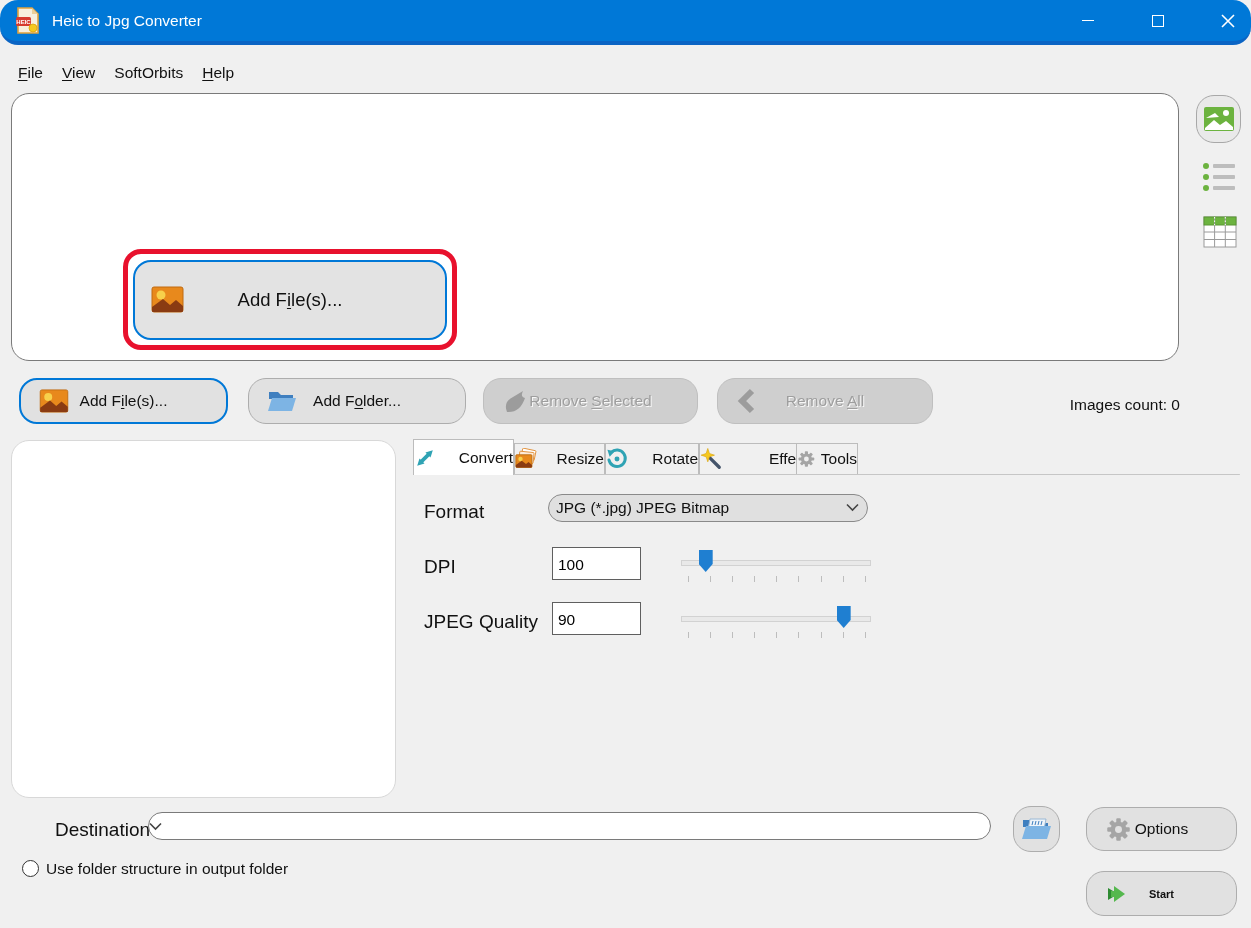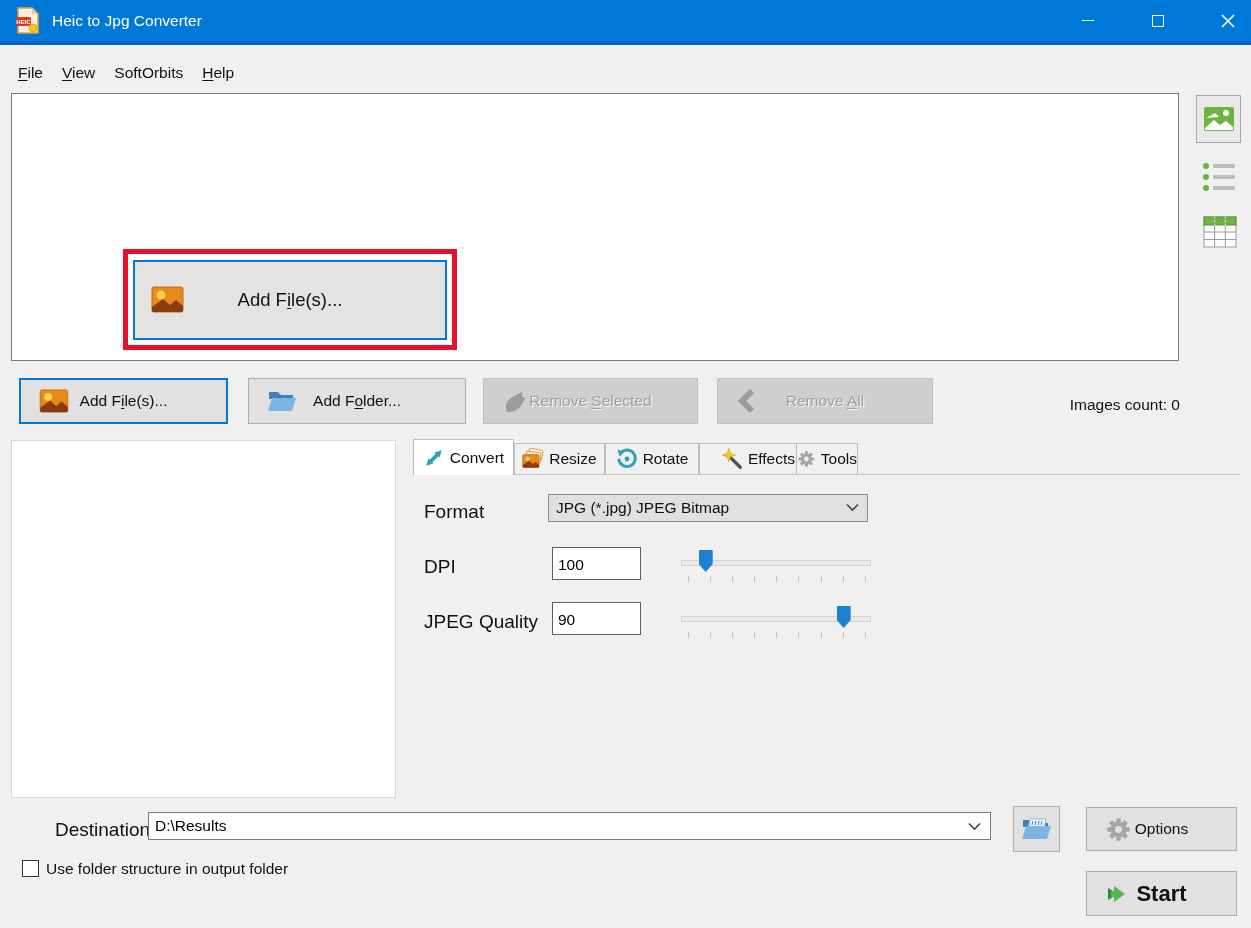--- a/index.html
+++ b/index.html
@@ -4,21 +4,21 @@
 <style>
   * { margin:0; padding:0; box-sizing:border-box; }
   html,body { width:1251px; height:928px; }
   body {
     position:relative;
     background:#f0f0f0;
     font-family:"Liberation Sans", sans-serif;
     color:#111;
     overflow:hidden;
   }
-  .abs { position:absolute; }
+  .abs { position:absolute;border-radius:18px; }
 
   
   .titlebar {
     left:0; top:0; width:1251px; height:45px;
     background:#0078d7;
     display:flex; align-items:center;
     border-bottom:4px solid #0a64c4;
   }
   .titlebar .app-icon { margin-left:14px; width:27px; height:27px; }
   .titlebar .title {
@@ -87,21 +87,21 @@
   .preview-panel {
     left:11px; top:440px; width:385px; height:358px;
     background:#ffffff; border:1px solid #d8d8d8;
   }
 
   
   .tabstrip-line { left:413px; top:474px; width:827px; height:1px; background:#c6c6c6; }
   .tab {
     position:absolute; top:443px; height:31px;
     background:#f0f0f0; border:1px solid #bcbcbc; border-bottom:none;
-    display:flex; align-items:center; justify-content:center; gap:5px;
+    display:flex; align-items:center; justify-content:space-between; gap:5px;
     font-size:15.5px; z-index:1;
   }
   .tab.active {
     top:439px; height:36px; background:#ffffff; z-index:3;
   }
   .tab .t-icon { width:22px; height:22px; display:block; }
 
   
   .form-label { font-size:19px; }
   .dropdown {
@@ -324,21 +324,20 @@
 
 <div class="abs form-label" style="left:424px; top:611px;">JPEG Quality</div>
 <input class="num-input" style="left: 552px; top: 602px;" value="90">
 <div class="slider-track" style="top:616px;">
   <div class="slider-thumb" style="top: -11px; left: 86%;"></div>
 </div>
 <div class="slider-ticks" style="top:632px;"></div>
 
 <div class="abs form-label" style="left:55px; top:819px;">Destination</div>
 <div class="abs dest-combo">
-  <input value="D:\Results" style="">
   <svg width="13" height="9" viewBox="0 0 13 9" style="margin-right:9px;">
     <path d="M1 1.5 L6.5 7 L12 1.5" stroke="#444" stroke-width="1.6" fill="none"></path>
   </svg>
 </div>
 
 <div class="abs btn" style="left:1013px; top:806px; width:47px; height:46px;">
   <svg width="31" height="26" viewBox="0 0 31 26">
     <path d="M2 4 h9 l3 3 h13 v4 h-25 z" fill="#3f7fbf"></path>
     <path d="M9 3 h16 l-1.5 8 h-16 z" fill="#eef4fa" stroke="#9ab8d4"></path>
     <path d="M12 5 l-1 4 M15 5 l-1 4 M18 5 l-1 4 M21 5 l-1 4" stroke="#3f7fbf" stroke-width="1"></path>
@@ -356,19 +355,19 @@
       <circle cx="12" cy="12" r="7"></circle>
     </g>
     <circle cx="12" cy="12" r="3.1" fill="#e1e1e1"></circle>
   </svg>
   <span>Options</span>
 </div>
 
 <span class="abs checkbox"></span>
 <div class="abs check-label">Use folder structure in output folder</div>
 
-<div class="abs btn bold" style="left:1086px; top:871px; width:151px; height:45px; font-size:22px;">
+<div class="abs btn bold" style="left:1086px; top:871px; width:151px; height:45px; font-size:11px;">
   <svg class="b-icon" width="28" height="24" viewBox="0 0 28 24">
     <path d="M3 6 L13 12 L3 18 Z" fill="#2e8b32"></path>
     <path d="M9 4 L20 12 L9 20 V15 H6 V9 H9 Z" fill="#55b84e"></path>
   </svg>
   <span>Start</span>
 </div>
 
 </body></html>

